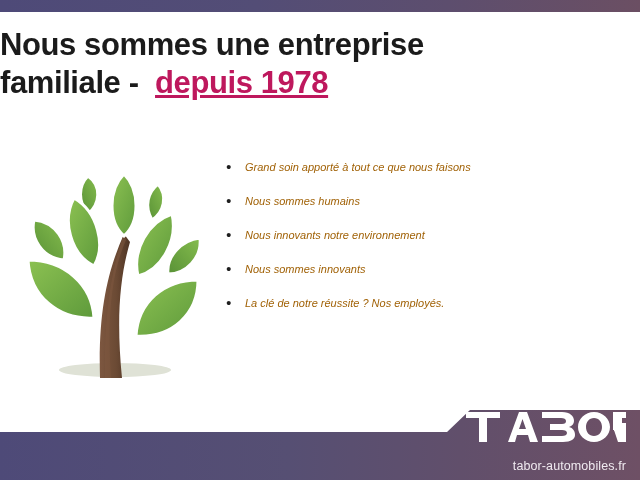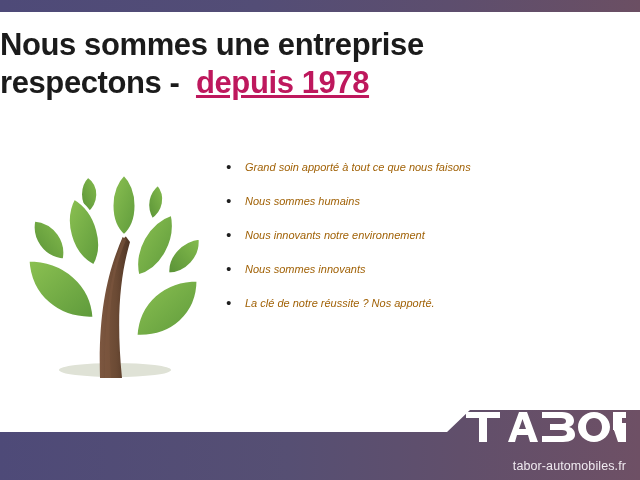--- a/index.html
+++ b/index.html
@@ -79,21 +79,21 @@
     margin-top:17px;
   }
 </style>
 </head>
 <body>
 
 <div class="topbar"></div>
 
 <div class="title-block">
   <span class="title-line">Nous sommes une entreprise</span>
-  <span class="title-line"><span>respectons -  </span><span class="accent">depuis 1978</span></span>
+  <span class="title-line"><span>familiale -  </span><span class="accent">depuis 1978</span></span>
 </div>
 
 <div class="tree">
   <svg viewBox="0 0 205 245" xmlns="http://www.w3.org/2000/svg">
     <defs>
       <linearGradient id="lf" x1="0" y1="0" x2="1" y2="1">
         <stop offset="0%" stop-color="#8cc152"></stop>
         <stop offset="100%" stop-color="#5e9a3b"></stop>
       </linearGradient>
       <linearGradient id="lf2" x1="1" y1="0" x2="0" y2="1">
@@ -133,21 +133,21 @@
       <path fill="url(#lf)" d="M186 138 C 186 172, 160 196, 124 194 C 126 160, 152 138, 186 138 Z"></path>
     </g>
   </svg>
 </div>
 
 <ul class="bullets">
   <li>Grand soin apporté à tout ce que nous faisons</li>
   <li>Nous sommes humains</li>
   <li>Nous innovants notre environnement</li>
   <li>Nous sommes innovants</li>
-  <li>La clé de notre réussite ? Nos apporté.</li>
+  <li>La clé de notre réussite ? Nos employés.</li>
 </ul>
 
 <div class="footer">
   <svg viewBox="0 0 640 80" preserveAspectRatio="none" xmlns="http://www.w3.org/2000/svg">
     <defs>
       <linearGradient id="fg" x1="0" y1="0" x2="1" y2="0">
         <stop offset="0%" stop-color="#4e4a78"></stop>
         <stop offset="45%" stop-color="#564f73"></stop>
         <stop offset="72%" stop-color="#614f6b"></stop>
         <stop offset="100%" stop-color="#6e5065"></stop>

